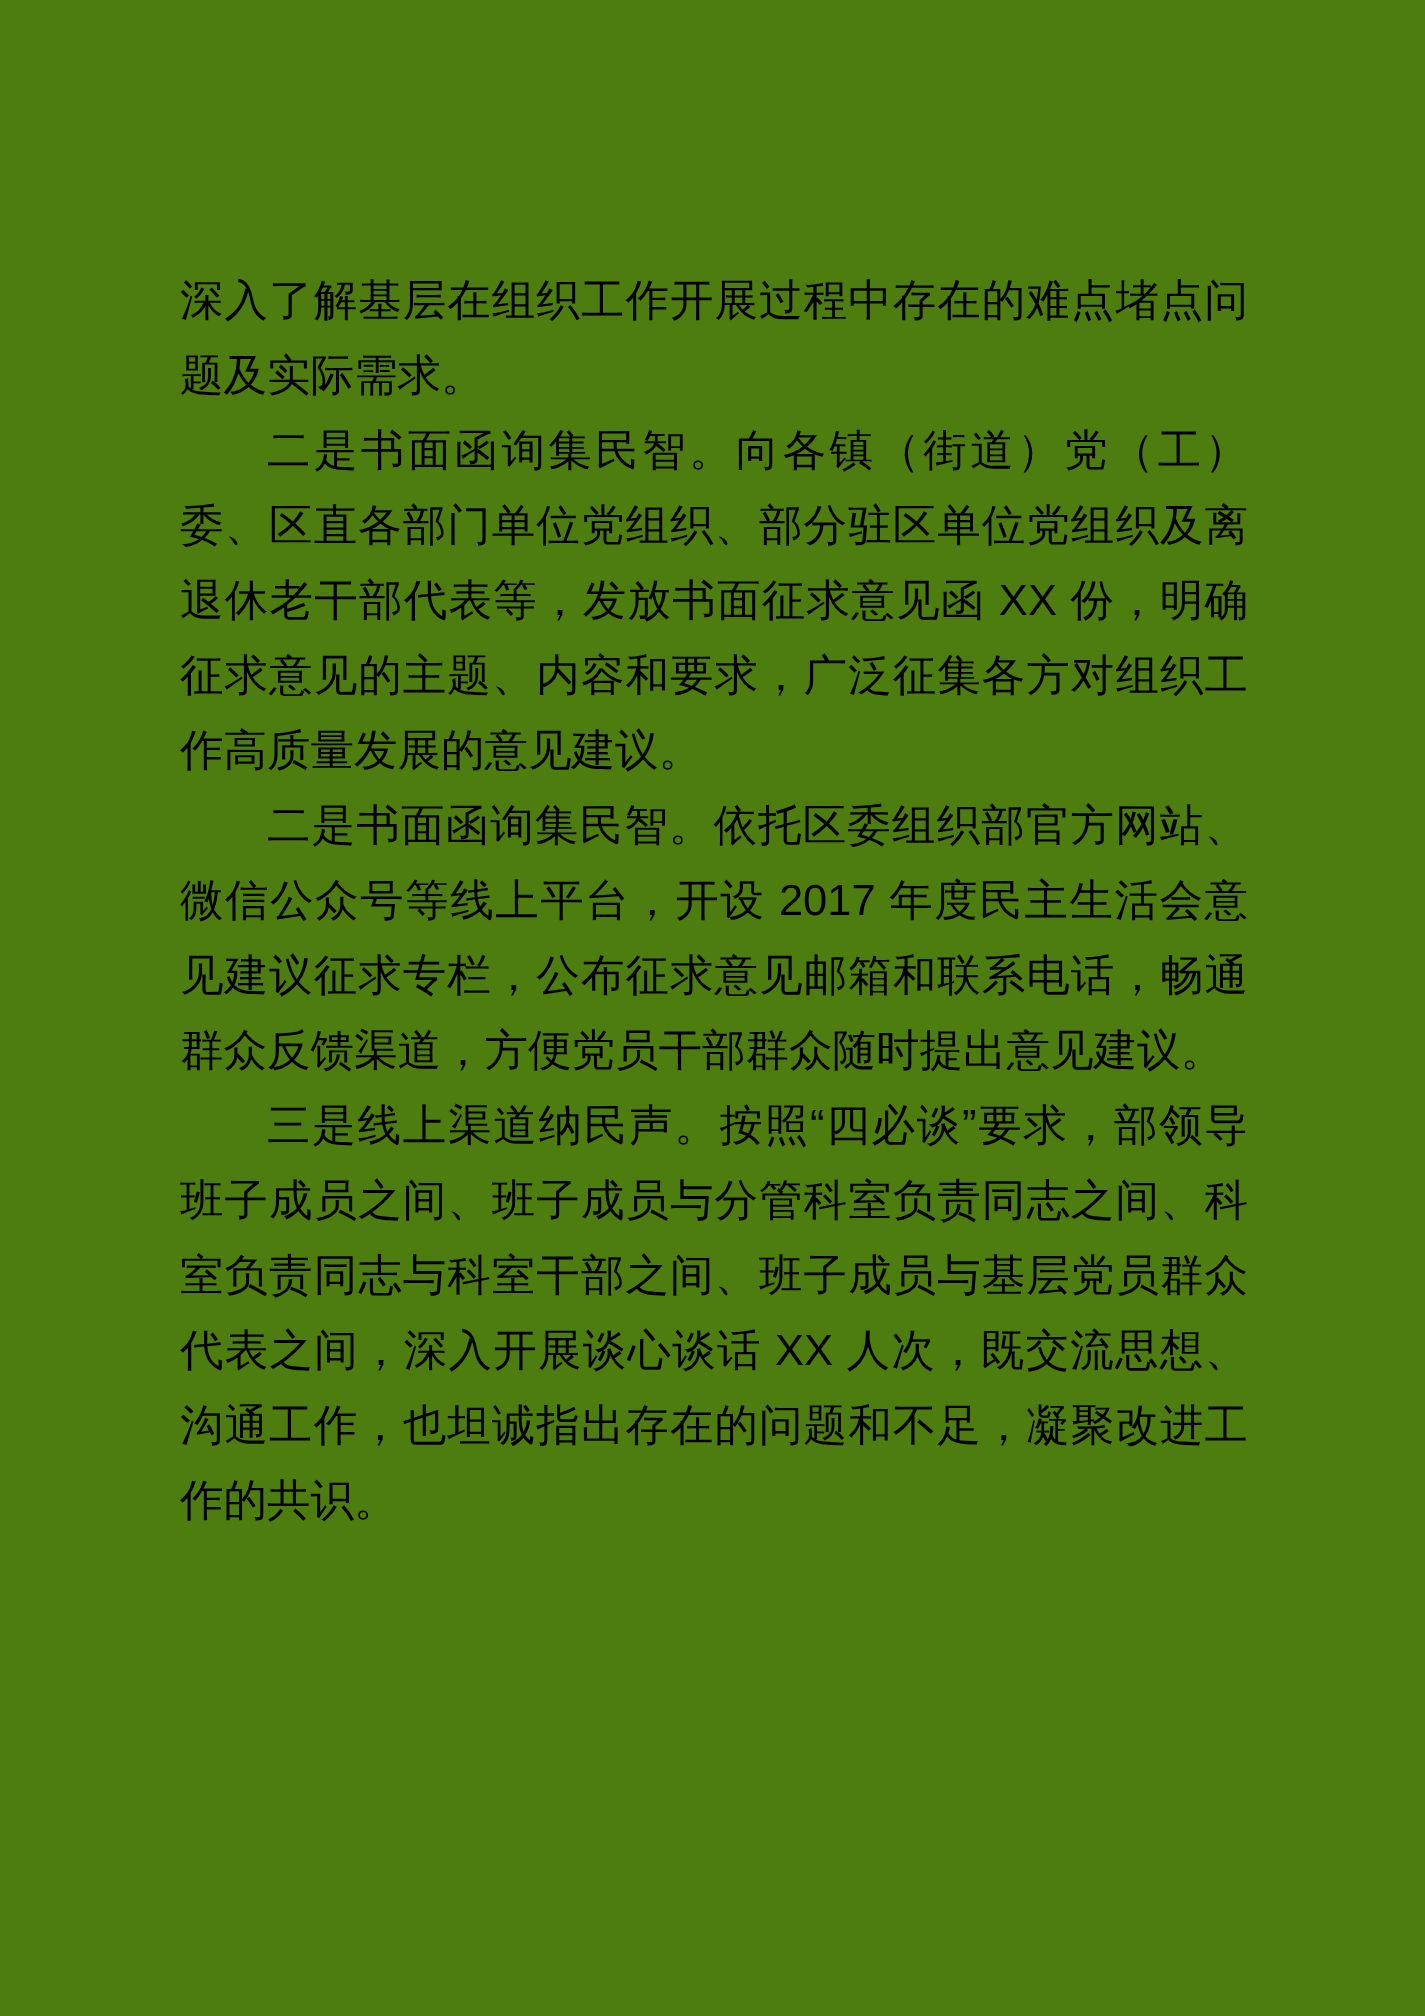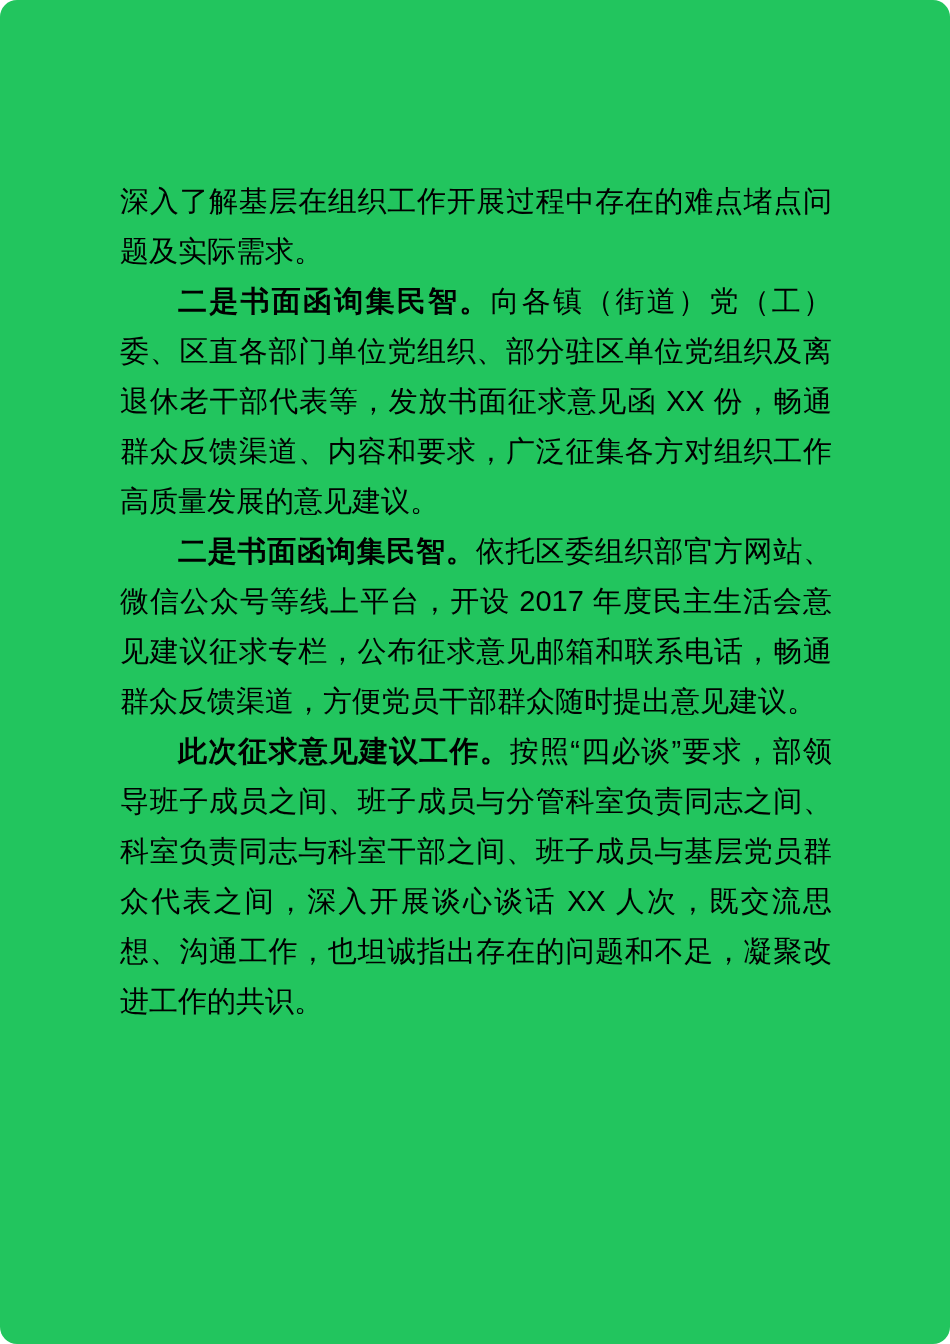--- a/index.html
+++ b/index.html
@@ -9,25 +9,24 @@
     background: #ffffff;
   }
   body {
     font-family: "Liberation Sans", "DejaVu Sans", sans-serif;
     color: #000000;
   }
   .page {
     position: relative;
     width: 950px;
     height: 1344px;
-    background: #22c55e;
+    background: #4d7c0f;
     margin: 0 auto;
     overflow: hidden;
     box-sizing: border-box;
-    border-radius: 17px;
   }
   .doc-body {
     position: absolute;
     left: 120px;
     top: 176px;
     width: 712px;
   }
   .para {
     margin: 0 0 0 0;
     font-size: 29px;
@@ -36,32 +35,32 @@
     text-justify: inter-ideograph;
     text-indent: 58px;
     letter-spacing: 0px;
     word-break: break-all;
     color: #000000;
   }
   .para.no-indent {
     text-indent: 0;
   }
   .lead {
-    font-weight: bold;
+    font-weight: normal;
   }
 </style>
 </head>
 <body>
 
 <div class="page">
   <div class="doc-body">
 
     <p class="para no-indent"><span>深入了解基层在组织工作开展过程中存在的难点堵点问题及实际需求。</span></p>
 
-    <p class="para"><span class="lead">二是书面函询集民智。</span><span>向各镇（街道）党（工）委、区直各部门单位党组织、部分驻区单位党组织及离退休老干部代表等，发放书面征求意见函 XX 份，畅通群众反馈渠道、内容和要求，广泛征集各方对组织工作高质量发展的意见建议。</span></p>
+    <p class="para"><span class="lead">二是书面函询集民智。</span><span>向各镇（街道）党（工）委、区直各部门单位党组织、部分驻区单位党组织及离退休老干部代表等，发放书面征求意见函 XX 份，明确征求意见的主题、内容和要求，广泛征集各方对组织工作高质量发展的意见建议。</span></p>
 
     <p class="para"><span class="lead">二是书面函询集民智。</span><span>依托区委组织部官方网站、微信公众号等线上平台，开设 2017 年度民主生活会意见建议征求专栏，公布征求意见邮箱和联系电话，畅通群众反馈渠道，方便党员干部群众随时提出意见建议。</span></p>
 
-    <p class="para"><span class="lead">此次征求意见建议工作。</span><span>按照“四必谈”要求，部领导班子成员之间、班子成员与分管科室负责同志之间、科室负责同志与科室干部之间、班子成员与基层党员群众代表之间，深入开展谈心谈话 XX 人次，既交流思想、沟通工作，也坦诚指出存在的问题和不足，凝聚改进工作的共识。</span></p>
+    <p class="para"><span class="lead">三是线上渠道纳民声。</span><span>按照“四必谈”要求，部领导班子成员之间、班子成员与分管科室负责同志之间、科室负责同志与科室干部之间、班子成员与基层党员群众代表之间，深入开展谈心谈话 XX 人次，既交流思想、沟通工作，也坦诚指出存在的问题和不足，凝聚改进工作的共识。</span></p>
 
 
   </div>
 </div>
 
 </body></html>

